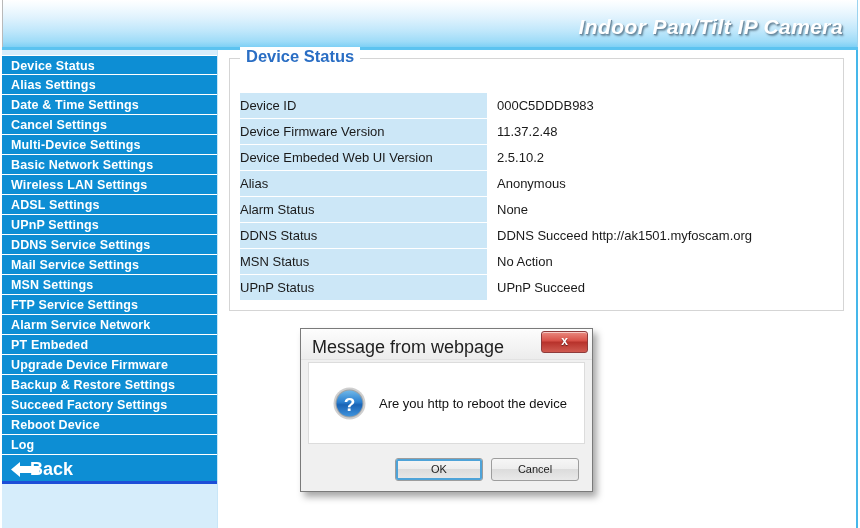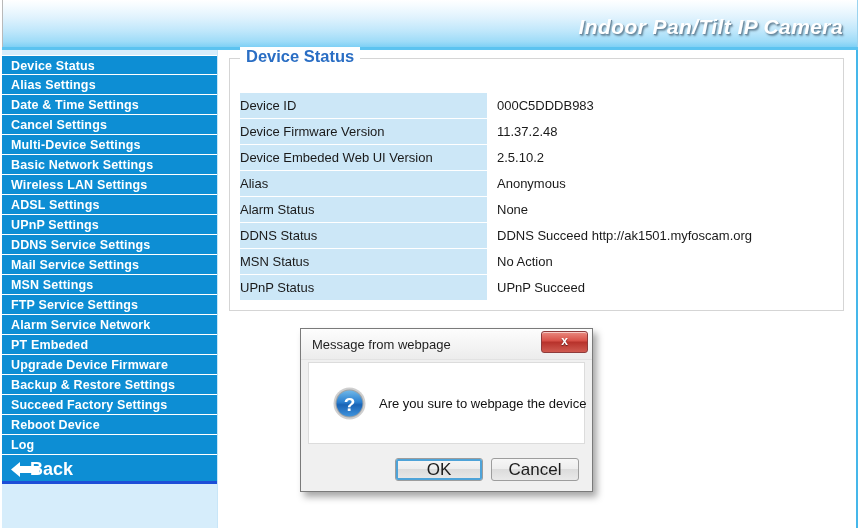--- a/index.html
+++ b/index.html
@@ -204,21 +204,21 @@
   #dialog-titlebar {
     position: relative;
     height: 30px;
     background: linear-gradient(to bottom, #fdfdfd 0%, #f4f4f4 55%, #ececec 100%);
     border-bottom: 1px solid #e2e2e2;
   }
   #dialog-title {
     position: absolute;
     left: 11px;
     top: 8px;
-    font-size: 13px;
+    font-size: 18px;
     color: #1f1f1f;
     white-space: nowrap;
   }
   #dialog-close {
     position: absolute;
     right: 4px;
     top: 2px;
     width: 45px;
     height: 20px;
     border-radius: 3px;
@@ -262,21 +262,21 @@
     top: 33px;
     font-size: 13px;
     color: #111111;
     white-space: nowrap;
   }
   .dlg-btn {
     position: absolute;
     top: 129px;
     width: 88px;
     height: 23px;
-    font-size: 17px;
+    font-size: 11px;
     color: #1c1c1c;
     background: linear-gradient(to bottom, #f6f6f6 0%, #ededed 48%, #dcdcdc 50%, #e9e9e9 100%);
     border: 1px solid #9d9d9d;
     border-radius: 3px;
     box-sizing: border-box;
     cursor: pointer;
     font-family: "Liberation Sans", sans-serif;
     text-align: center;
     line-height: 21px;
   }
@@ -393,19 +393,19 @@
           <linearGradient id="qgrad" x1="0" y1="0" x2="0" y2="1">
             <stop offset="0%" stop-color="#6fb7e8"></stop>
             <stop offset="45%" stop-color="#2b7fcf"></stop>
             <stop offset="55%" stop-color="#1a63b5"></stop>
             <stop offset="100%" stop-color="#3f93dc"></stop>
           </linearGradient>
         </defs>
         <circle cx="16.5" cy="16.5" r="13" fill="url(#qgrad)"></circle>
         <text x="16.5" y="24" text-anchor="middle" font-family="Liberation Sans, sans-serif" font-size="19" font-weight="bold" fill="#ffffff">?</text>
       </svg>
-      <div id="dialog-message">Are you sure to webpage the device</div>
+      <div id="dialog-message">Are you http to reboot the device</div>
     </div>
     <div class="dlg-btn" id="btn-ok">OK</div>
     <div class="dlg-btn" id="btn-cancel">Cancel</div>
   </div>
 
 </div>
 
 </body></html>

